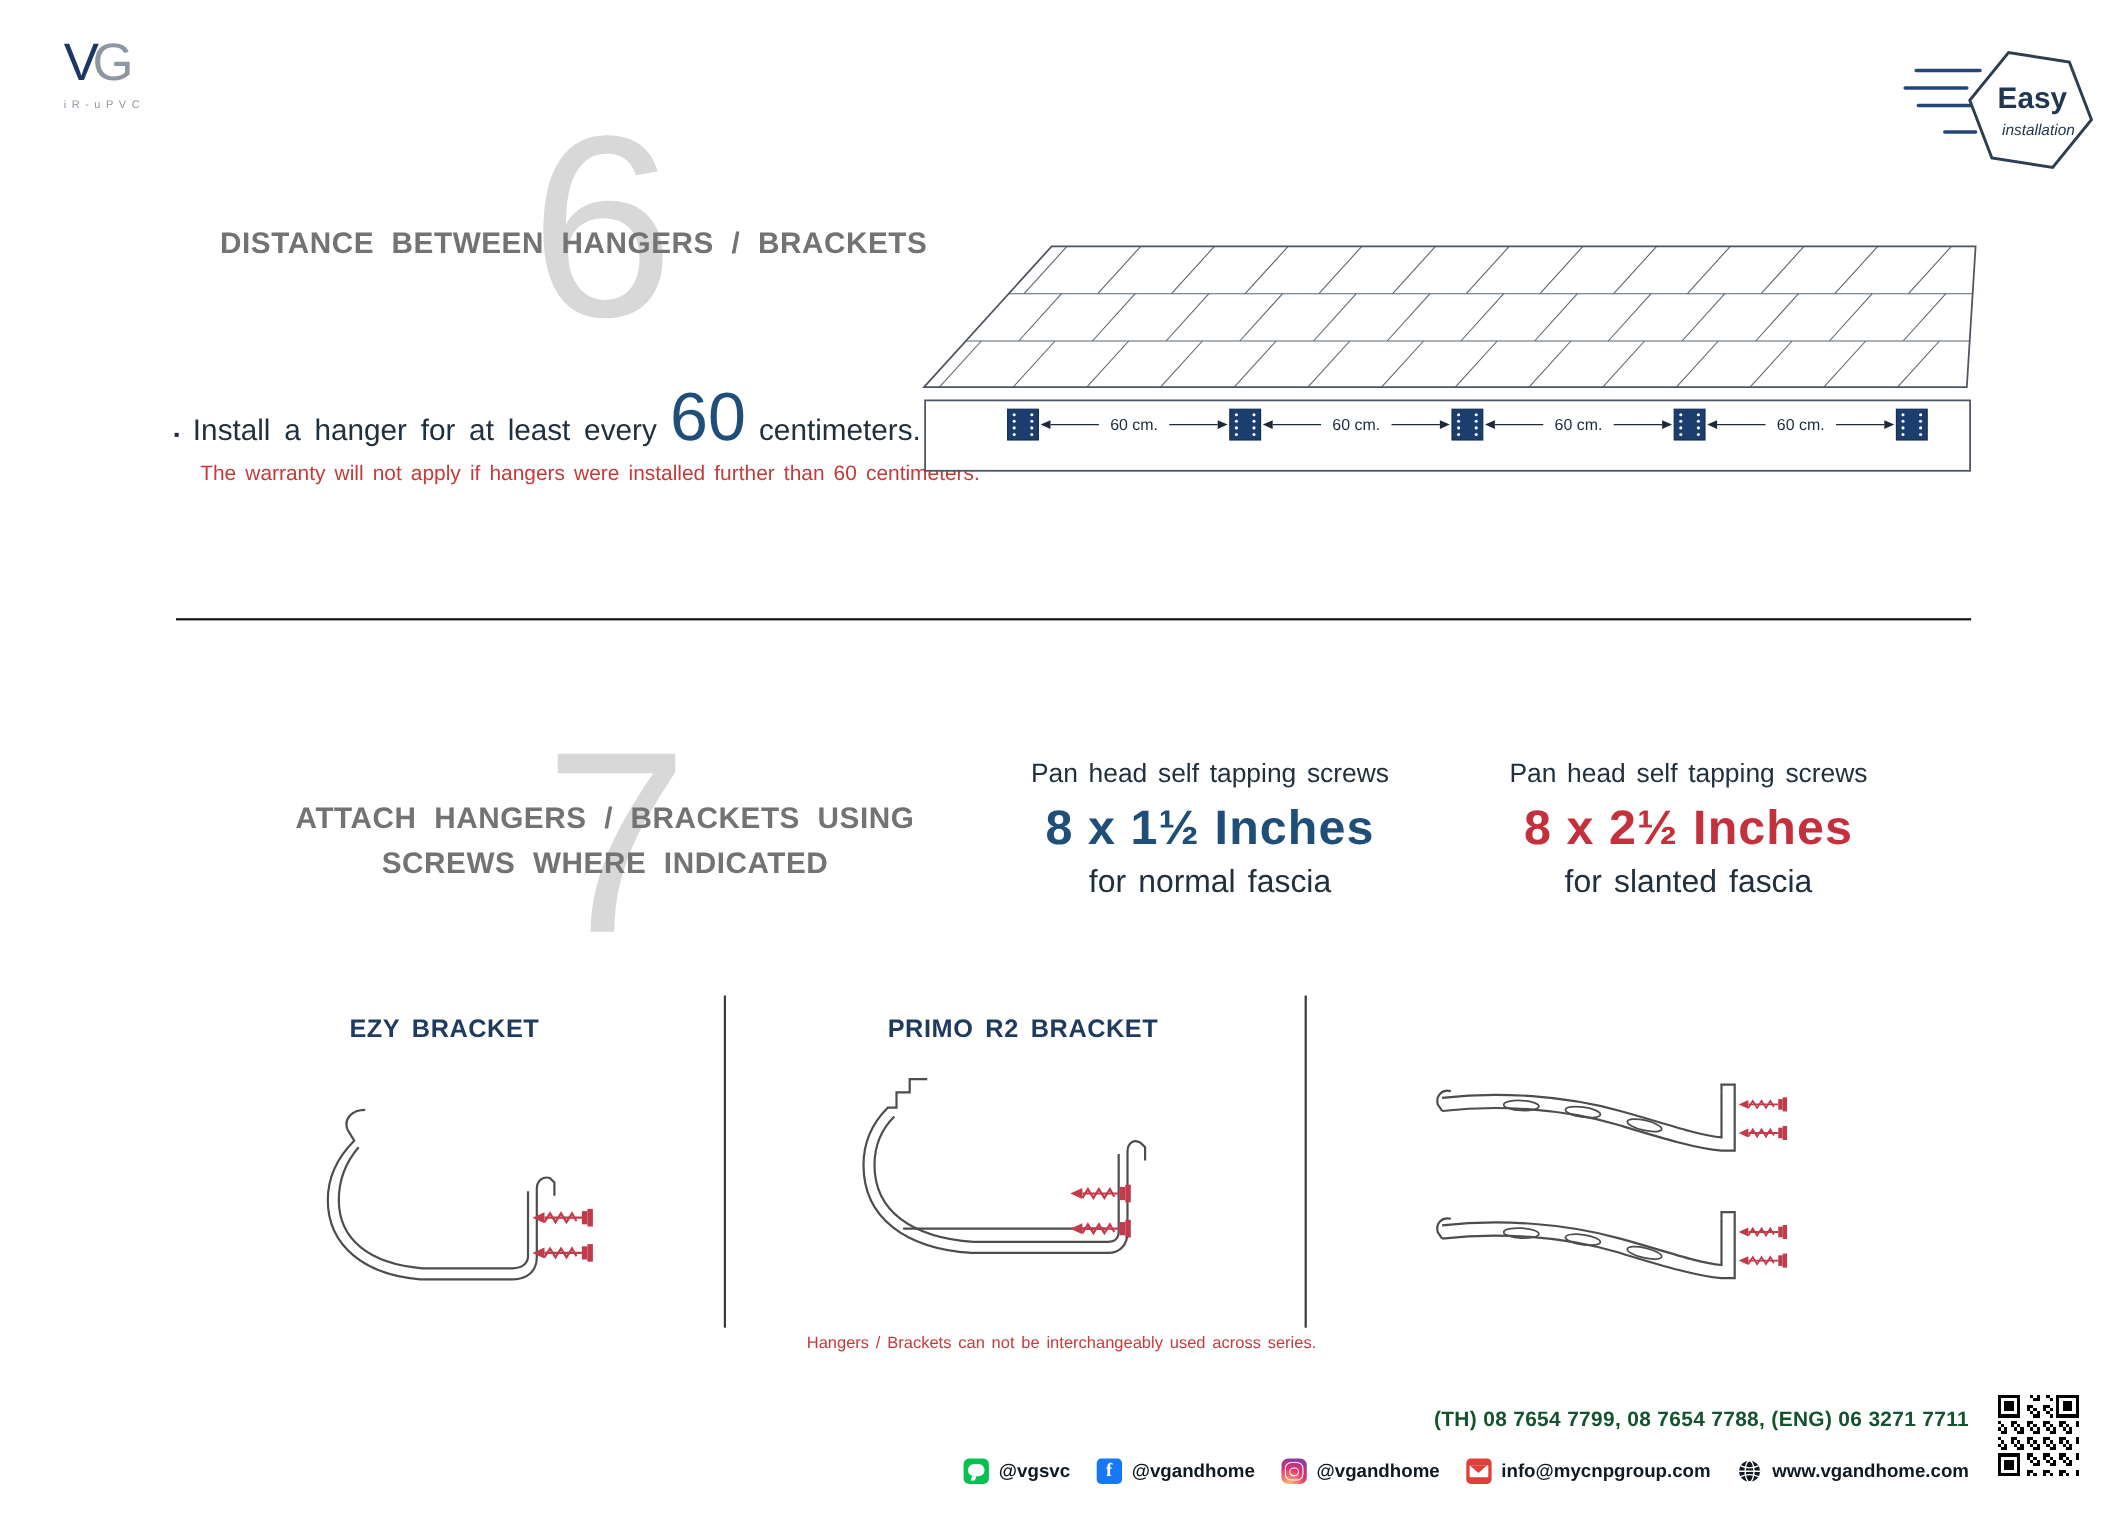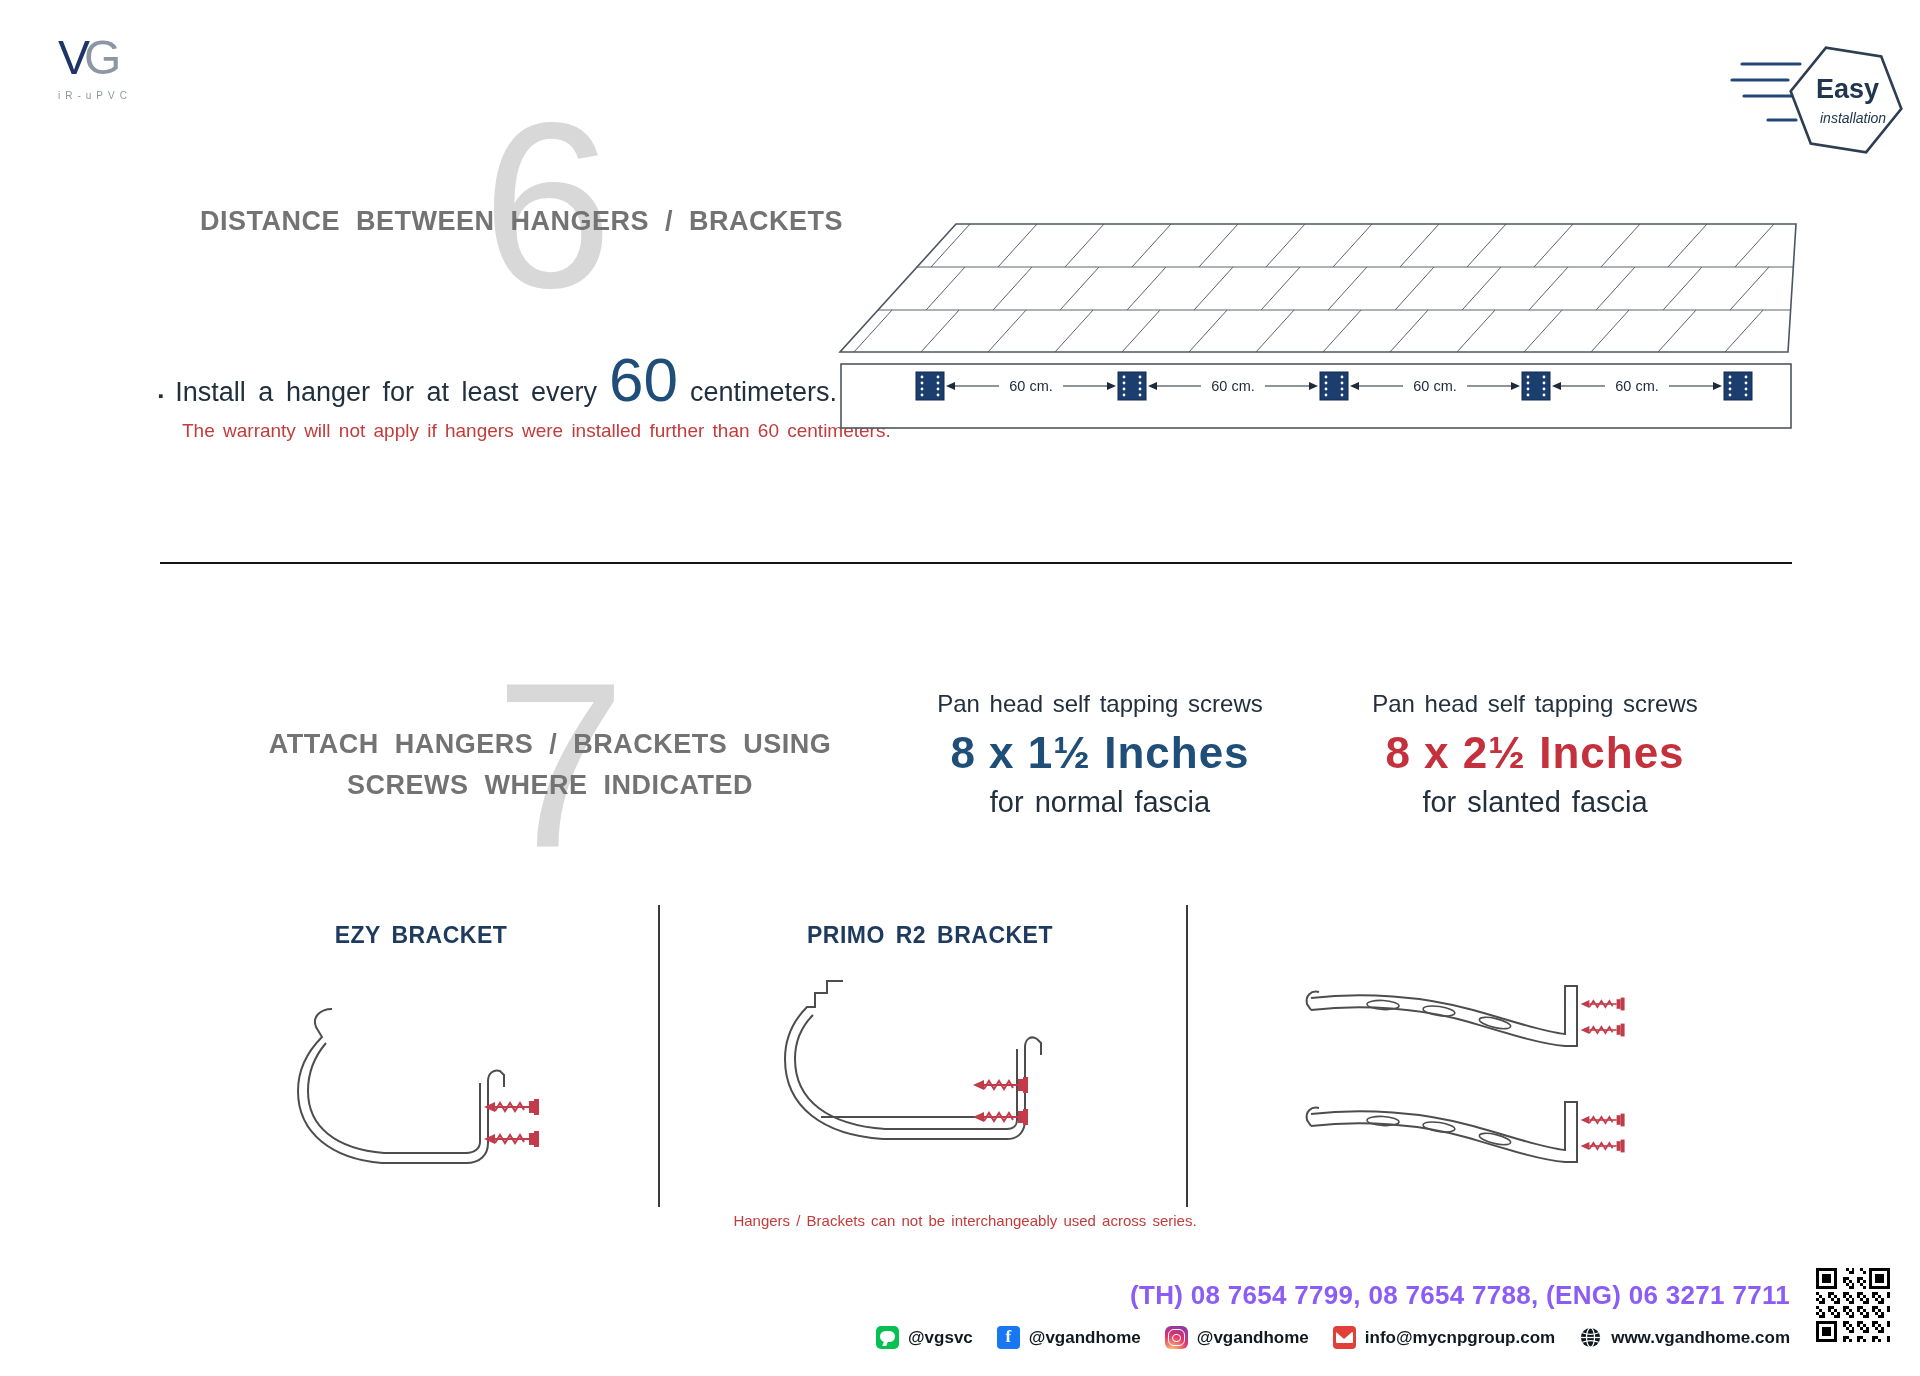--- a/index.html
+++ b/index.html
@@ -45,37 +45,37 @@
   .spec-b{left:1340px;top:690px;}
   .spec-header{font-size:24px;color:#22303e;word-spacing:3px;}
   .spec-size{font-size:44px;font-weight:600;margin-top:10px;letter-spacing:1px;}
   .spec-size.blue{color:#1f4e79;}
   .spec-size.red{color:#c4303c;}
   .spec-use{font-size:29px;color:#22303e;margin-top:8px;word-spacing:3px;}
 
   
   .panel-label{position:absolute;font-size:23px;font-weight:600;color:#1e3a5f;text-align:center;
                letter-spacing:.5px;word-spacing:4px;top:922px;}
-  .pl-1{left:271px;width:300px;text-align:center;}
+  .pl-1{left:254px;width:300px;text-align:center;}
   .pl-2{left:780px;width:300px;}
   .pl-3{left:1280px;width:360px;}
   .vdiv{position:absolute;width:2px;background:#3a3a3a;top:905px;height:302px;}
   .vd-1{left:658px;} .vd-2{left:1186px;}
 
   .diag{position:absolute;}
   .diag-ezy{left:270px;top:985px;width:270px;height:220px;}
   .diag-r2{left:755px;top:965px;width:340px;height:235px;}
   .diag-hanger{left:1295px;top:970px;width:330px;height:235px;}
   .outline path,.outline ellipse,.outline line{stroke:#4d4d4d;fill:none;stroke-width:2;}
 
   .panel-note{position:absolute;left:715px;top:1212px;width:500px;text-align:center;
               font-size:15px;color:#c43b3b;word-spacing:2px;}
 
   
-  .phones{position:absolute;right:130px;top:1280px;font-size:26px;font-weight:700;color:#8b5cf6;
+  .phones{position:absolute;right:130px;top:1280px;font-size:19px;font-weight:700;color:#14532d;
           letter-spacing:.3px;}
   .socials{position:absolute;right:130px;top:1326px;display:flex;gap:24px;align-items:flex-start;}
   .social{display:flex;align-items:center;gap:9px;}
   .slabel{font-size:17px;font-weight:700;color:#101820;white-space:nowrap;}
   .sicon{width:23px;height:23px;position:relative;display:inline-block;flex:none;}
   .line-i{background:#06c151;border-radius:5px;}
   .line-i::before{content:"";position:absolute;left:4px;top:5px;width:15px;height:11px;background:#fff;border-radius:6px;}
   .line-i::after{content:"";position:absolute;left:7px;bottom:3px;width:4px;height:4px;background:#fff;transform:skew(-20deg);}
   .fb-i{background:#1877f2;border-radius:4px;}
   .fb-i::before{content:"f";position:absolute;left:0;right:0;top:1px;text-align:center;color:#fff;

